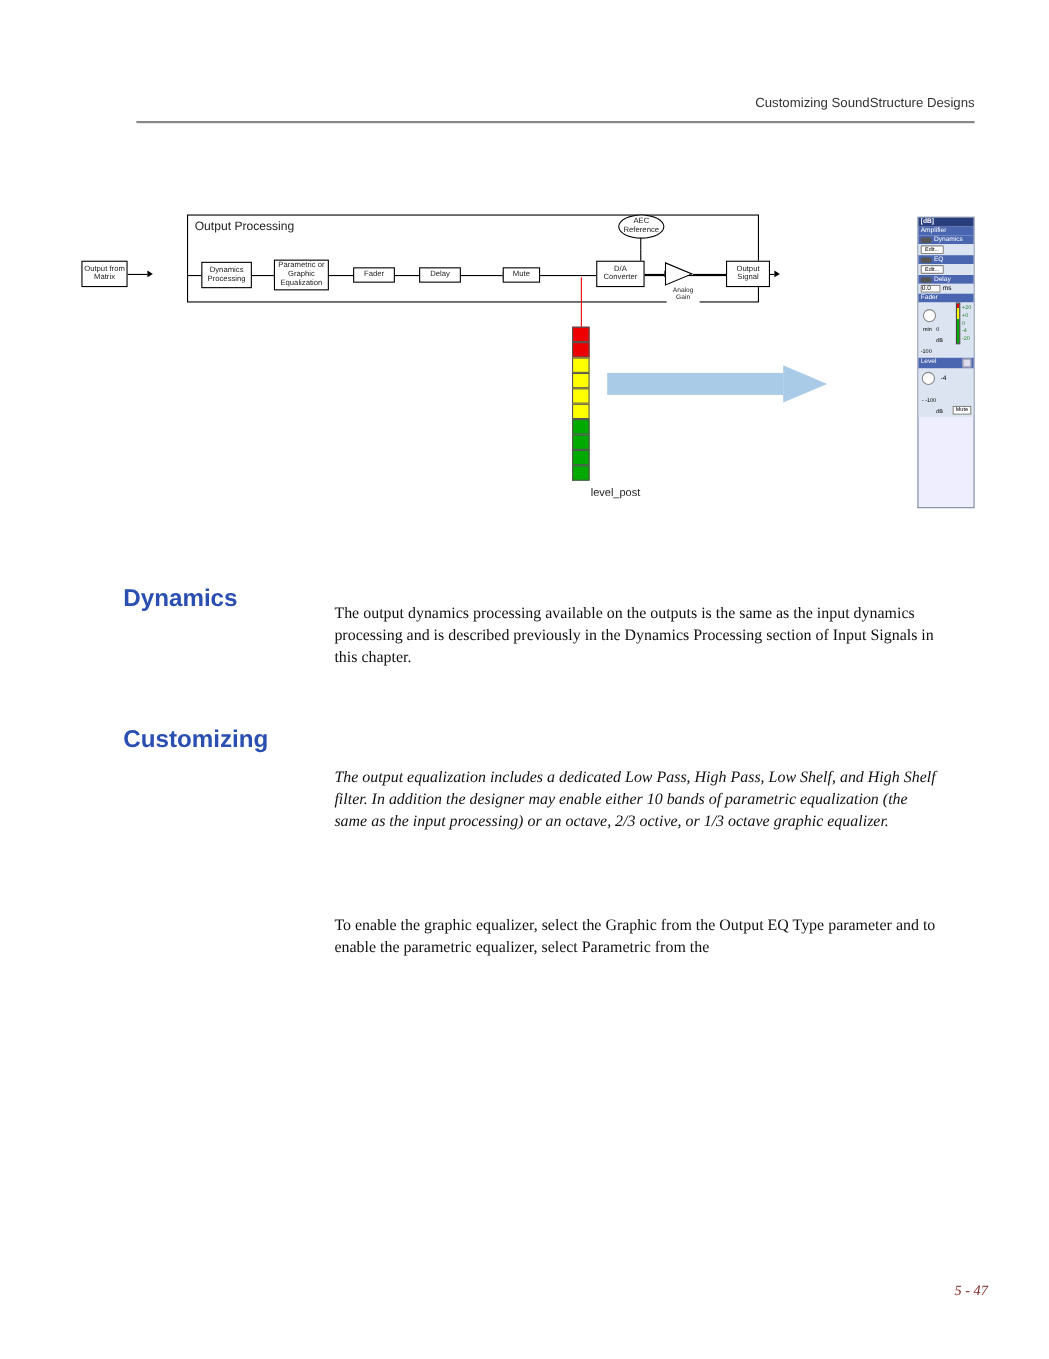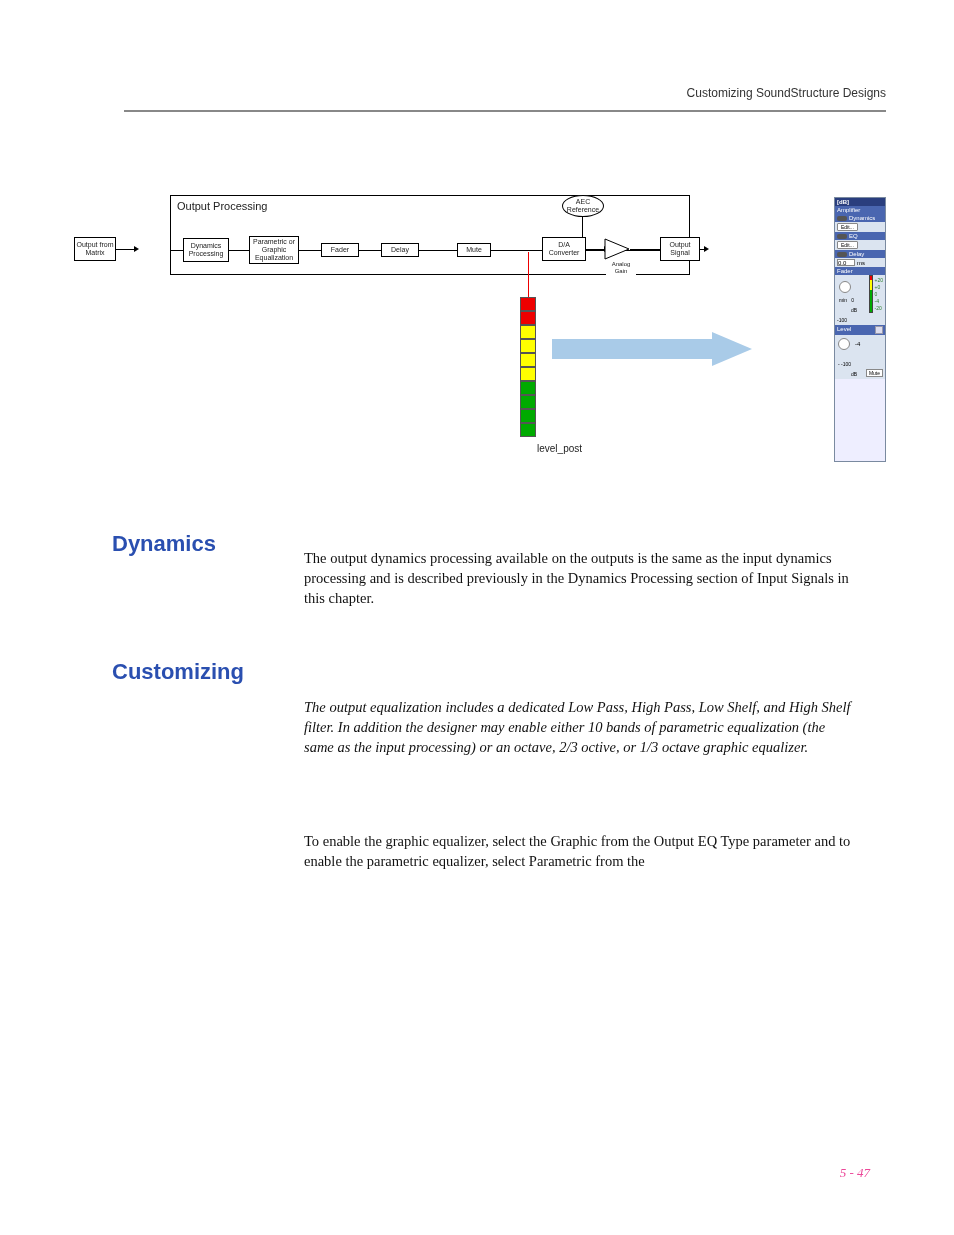--- a/index.html
+++ b/index.html
@@ -141,22 +141,22 @@
     left: 304px;
     right: 100px;
     font-size: 14.5px;
     line-height: 1.38;
     color:#111;
   }
   .p1{ top: 548px; }
   .p2{ top: 697px; font-style: italic; }
   .p3{ top: 789px; margin-top: 42px; }
   .page-num{
-    position:absolute; right:84px; top:1165px;
-    font-style: italic; font-size:13px; color:#ec4899;
+    position:absolute; right:56px; top:1165px;
+    font-style: italic; font-size:13px; color:#7f1d1d;
   }
 </style>
 </head>
 <body>
 
 <div class="header-area">
   <div class="header-text">Customizing SoundStructure Designs</div>
   <hr class="header-rule">
 </div>
 

